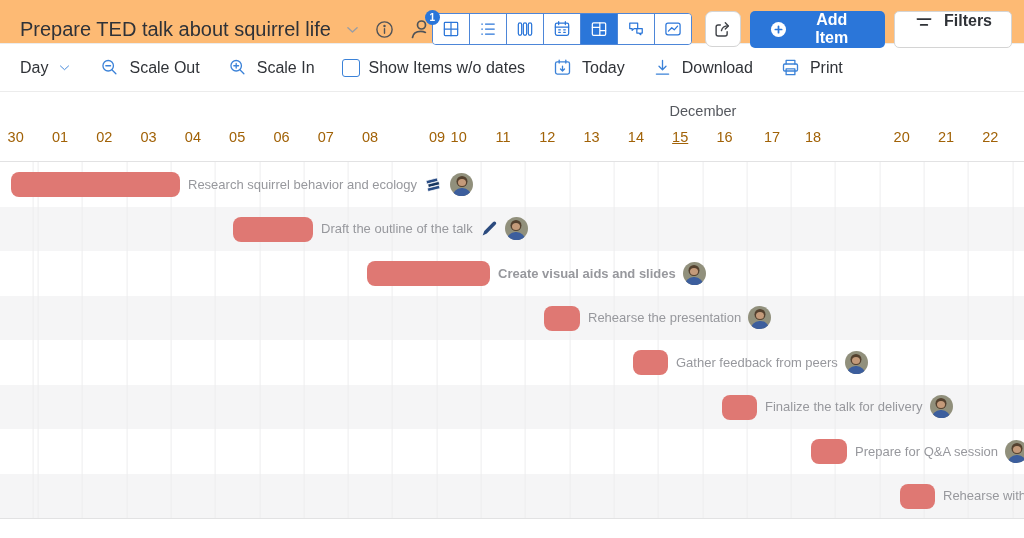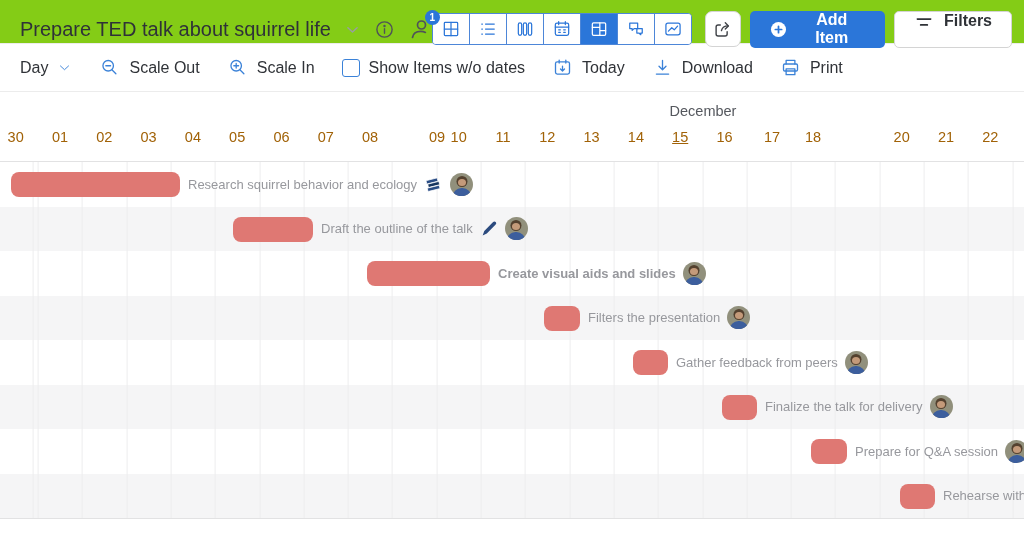--- a/index.html
+++ b/index.html
@@ -5,21 +5,21 @@
   html,body{margin:0;padding:0}
   body{
     width:1024px;height:538px;overflow:hidden;position:relative;
     background:#fff;font-family:"Liberation Sans",sans-serif;
     -webkit-font-smoothing:antialiased;
   }
   svg{display:block}
 
   
   .topbar{height:44px;display:flex;align-items:center;box-sizing:border-box;
-    padding:15px 12px 0 20px;border-bottom:1px solid #ececec;background:#84cc16}
+    padding:15px 12px 0 20px;border-bottom:1px solid #ececec;background:#fdba74}
   .title{font-size:20px;font-weight:400;color:#2f3238;white-space:nowrap}
   .tb-ic{margin-left:13px;display:flex;align-items:center;cursor:pointer;position:relative}
   .badge{position:absolute;top:-7px;right:-8px;width:15px;height:15px;border-radius:50%;
     background:#2b76d9;color:#fff;font-size:10px;font-weight:700;
     display:flex;align-items:center;justify-content:center}
   .spacer{flex:1}
 
   .views{display:flex;align-items:stretch;height:30px;border:1px solid #4d86d8;
     border-radius:4px;overflow:hidden;background:#fff}
   .view-cell{width:36px;display:flex;align-items:center;justify-content:center;
@@ -333,21 +333,21 @@
         <span class="av-head"></span>
         <span class="av-face"></span>
         <span class="av-body"></span>
       </span>
     </div>
   </div>
 
   <div class="row">
     <div class="bar" style="left: 544px; width: 36px; background: rgb(223, 120, 115);"></div>
     <div class="row-content" style="left: 588px;">
-      <span class="task-label">Filters the presentation</span>
+      <span class="task-label">Rehearse the presentation</span>
 
       <span class="avatar">
         <span class="av-head"></span>
         <span class="av-face"></span>
         <span class="av-body"></span>
       </span>
     </div>
   </div>
 
   <div class="row">

